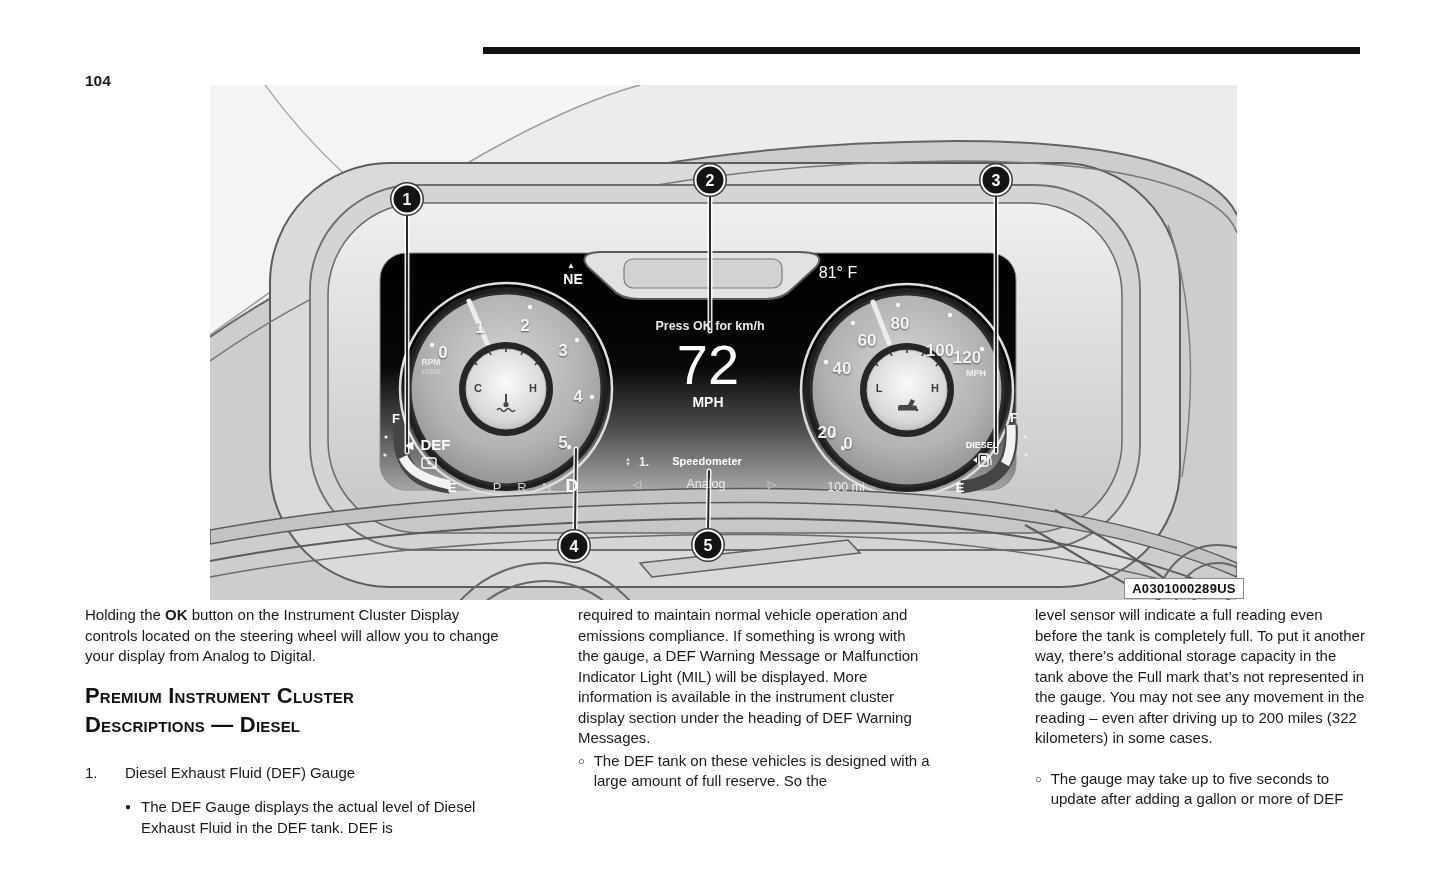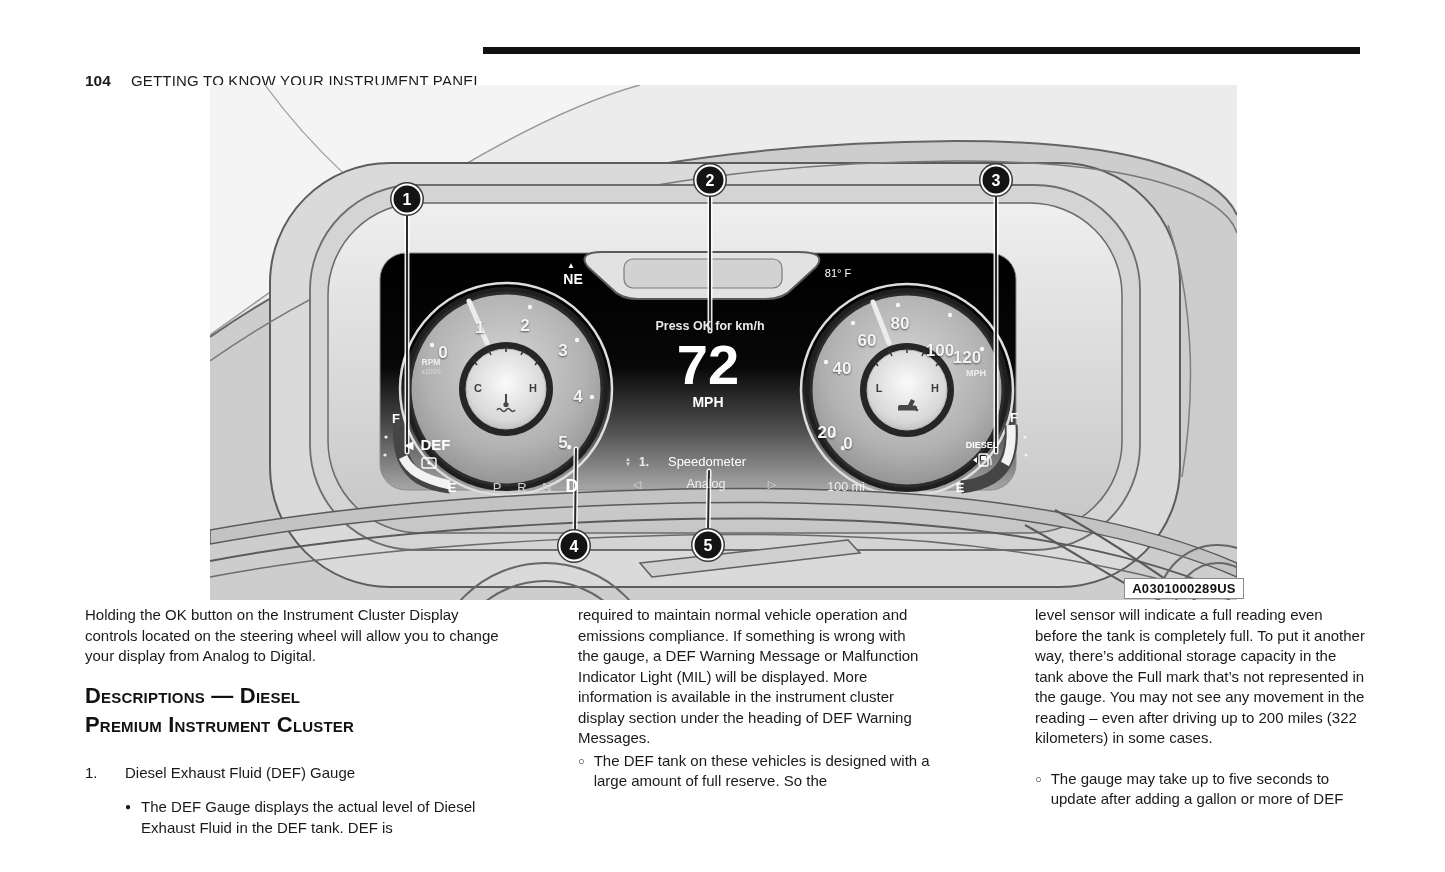--- a/index.html
+++ b/index.html
@@ -28,39 +28,38 @@
     position:absolute;z-index:3;left:914px;top:493px;width:118px;height:19px;
     background:#fff;border:1px solid #8a8a8a;display:flex;align-items:center;justify-content:center;
     font-weight:700;font-size:13px;color:#111;letter-spacing:.3px;
   }
   .updown{display:flex;flex-direction:column;align-items:center;gap:0;font-size:6px;line-height:5px;color:#ddd;}
   
   .col{position:absolute;top:605px;font-size:15px;line-height:20.5px;}
   .col1{left:85px;width:428px;}
   .col2{left:578px;width:352px;}
   .col3{left:1035px;width:332px;}
-  .b{font-weight:400;}
+  .b{font-weight:700;}
   h2.section{
     margin:14px 0 0 0;font-weight:700;font-size:22px;line-height:29px;
     font-variant:small-caps;letter-spacing:.2px;color:#111;
   }
   .num-item{display:flex;margin-top:24px;}
   .num-item .num{flex:0 0 40px;}
   .bullet-item{display:flex;margin-left:40px;margin-top:14px;gap:10px;}
   .bullet-item .dot{font-size:10px;line-height:20.5px;}
   .note-label{font-weight:700;margin-top:9px;}
   .note-item{display:flex;gap:9px;margin-top:2px;}
   .note-item .circ{font-size:11px;line-height:20.5px;}
 </style>
 </head>
 <body>
 
 <div class="header">
   <span class="page-num">104</span>
-  <span class="chapter">GETTING TO KNOW YOUR INSTRUMENT PANEL</span>
 </div>
 <div class="header-rule"></div>
 
 <div class="figure">
 
   <svg width="1027" height="515" viewBox="0 0 1027 515">
     <defs>
       <linearGradient id="dispGrad" x1="0" y1="0" x2="0" y2="1">
         <stop offset="0" stop-color="#000"></stop>
           <stop offset="0.48" stop-color="#070707"></stop>
@@ -203,23 +202,23 @@
           <line x1="500" y1="109" x2="500" y2="246"></line>
         <line x1="786" y1="109" x2="786" y2="367"></line>
           <line x1="365" y1="447" x2="366" y2="364"></line>
         <line x1="498" y1="446" x2="499" y2="386"></line>
       </g>
     </g>
   </svg>
 
   <span class="dt" style="left:361px;top:181px;font-size:8px;">▲</span>
   <span class="dt" style="left:363px;top:194px;font-size:14px;font-weight:700;">NE</span>
-  <span class="dt" style="left:628px;top:188px;font-size:11px;">81° F</span>
+  <span class="dt" style="left:628px;top:188px;font-size:16px;">81° F</span>
   <span class="dt" style="left:500px;top:241px;font-size:12.5px;font-weight:700;color:#e9e9e9;">Press OK for km/h</span>
-  <span class="dt" style="left:498px;top:280px;font-size:56px;font-weight:700;">72</span>
+  <span class="dt" style="left:498px;top:280px;font-size:56px;font-weight:400;">72</span>
   <span class="dt" style="left:498px;top:317px;font-size:14px;font-weight:700;">MPH</span>
 
   <span class="dt gnum" style="left:233px;top:267px;">0</span>
   <span class="dt gnum" style="left:270px;top:242px;">1</span>
   <span class="dt gnum" style="left:315px;top:240px;">2</span>
   <span class="dt gnum" style="left:353px;top:265px;">3</span>
   <span class="dt gnum" style="left:368px;top:311px;">4</span>
   <span class="dt gnum" style="left:353px;top:357px;">5</span>
   <span class="dt" style="left:221px;top:277px;font-size:8.5px;font-weight:700;color:#eee;">RPM</span>
   <span class="dt" style="left:221px;top:286px;font-size:7px;color:#ddd;">x1000</span>
@@ -248,41 +247,41 @@
   <span class="dt" style="left:287px;top:402px;font-size:13px;color:#d2d2d2;">P</span>
   <span class="dt" style="left:312px;top:402px;font-size:13px;color:#d2d2d2;">R</span>
   <span class="dt" style="left:337px;top:402px;font-size:13px;color:#d2d2d2;">N</span>
   <span class="dt" style="left:362px;top:401px;font-size:18px;font-weight:700;">D</span>
 
   <span class="dt updown" style="left:418px;top:377px;">
     <span>▲</span>
     <span>▼</span>
   </span>
   <span class="dt" style="left:434px;top:377px;font-size:12px;font-weight:700;color:#eee;">1.</span>
-  <span class="dt" style="left:497px;top:376px;font-size:13px;font-weight:400;">Speedometer</span>
+  <span class="dt" style="left:497px;top:376px;font-size:11px;font-weight:700;">Speedometer</span>
   <span class="dt" style="left:427px;top:399px;font-size:11px;color:#ddd;">◁</span>
   <span class="dt" style="left:496px;top:399px;font-size:12.5px;color:#eee;">Analog</span>
   <span class="dt" style="left:562px;top:399px;font-size:11px;color:#ddd;">▷</span>
   <span class="dt" style="left:636px;top:402px;font-size:12.5px;color:#eee;">100 mi</span>
 
   <div class="callout" style="left:197px;top:114px;">1</div>
   <div class="callout" style="left:500px;top:95px;">2</div>
   <div class="callout" style="left:786px;top:95px;">3</div>
   <div class="callout" style="left:364px;top:461px;">4</div>
   <div class="callout" style="left:498px;top:460px;">5</div>
 
   <div class="fig-label">A0301000289US</div>
 </div>
 
 <div class="col col1">
   <p style="margin:0;"><span>Holding the </span><span class="b">OK</span><span> button on the Instrument Cluster Display controls located on the steering wheel will allow you to change your display from Analog to Digital.</span></p>
 
   <h2 class="section">
+    <span style="display:block;">Premium Instrument Cluster</span>
     <span style="display:block;">Descriptions — Diesel</span>
-    <span style="display:block;">Premium Instrument Cluster</span>
   </h2>
 
   <div class="num-item">
     <span class="num">1.</span>
     <span>Diesel Exhaust Fluid (DEF) Gauge</span>
   </div>
 
   <div class="bullet-item">
     <span class="dot">●</span>
     <span>The DEF Gauge displays the actual level of Diesel Exhaust Fluid in the DEF tank. DEF is</span>

